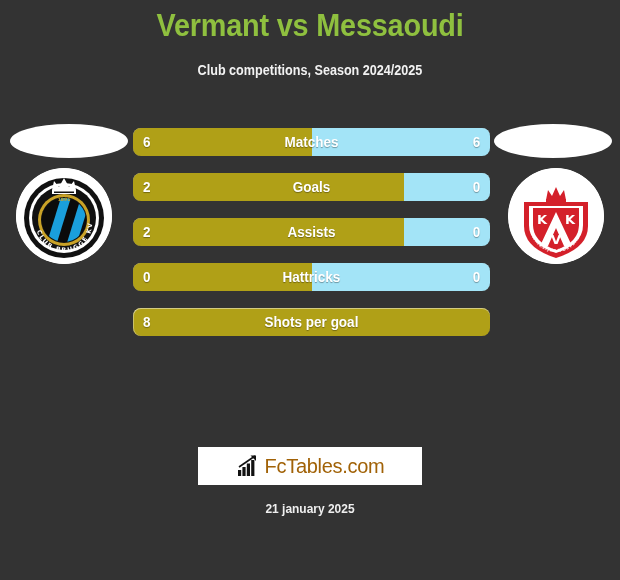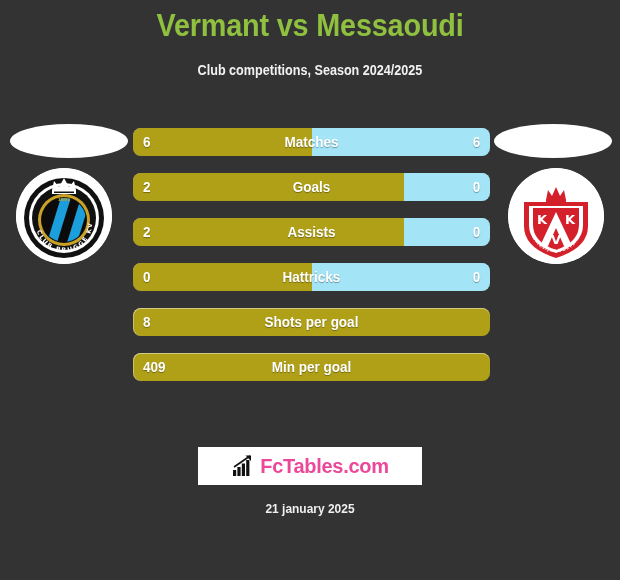--- a/index.html
+++ b/index.html
@@ -152,23 +152,23 @@
     top: 447px;
     width: 224px;
     height: 38px;
     background: #ffffff;
     display: flex;
     align-items: center;
     justify-content: center;
     gap: 5px;
   }
   .logo-text {
-    color: #ec4899;
+    color: #a16207;
     font-size: 20px;
-    font-weight: bold;
+    font-weight: normal;
     letter-spacing: -0.3px;
   }
   .footer-date {
     position: absolute;
     left: 0;
     top: 501px;
     width: 620px;
     text-align: center;
     color: #efefef;
     font-size: 13px;
@@ -290,25 +290,20 @@
       <div class="val away">0</div>
     </div>
 
 
     <div class="row single">
       <div class="track"></div>
       <div class="val home">8</div>
       <div class="lbl">Shots per goal</div>
     </div>
 
-    <div class="row single">
-      <div class="track"></div>
-      <div class="val home">409</div>
-      <div class="lbl">Min per goal</div>
-    </div>
 
   </div>
 
   <div class="logo-box">
     <svg width="24" height="24" viewBox="0 0 24 24">
       <rect x="2" y="16" width="3.2" height="6" fill="#111111"></rect>
       <rect x="6.4" y="13" width="3.2" height="9" fill="#111111"></rect>
       <rect x="10.8" y="9.5" width="3.2" height="12.5" fill="#111111"></rect>
       <rect x="15.2" y="6" width="3.2" height="16" fill="#111111"></rect>
       <path d="M3 13 L19 2" stroke="#111111" stroke-width="1.6" fill="none"></path>

